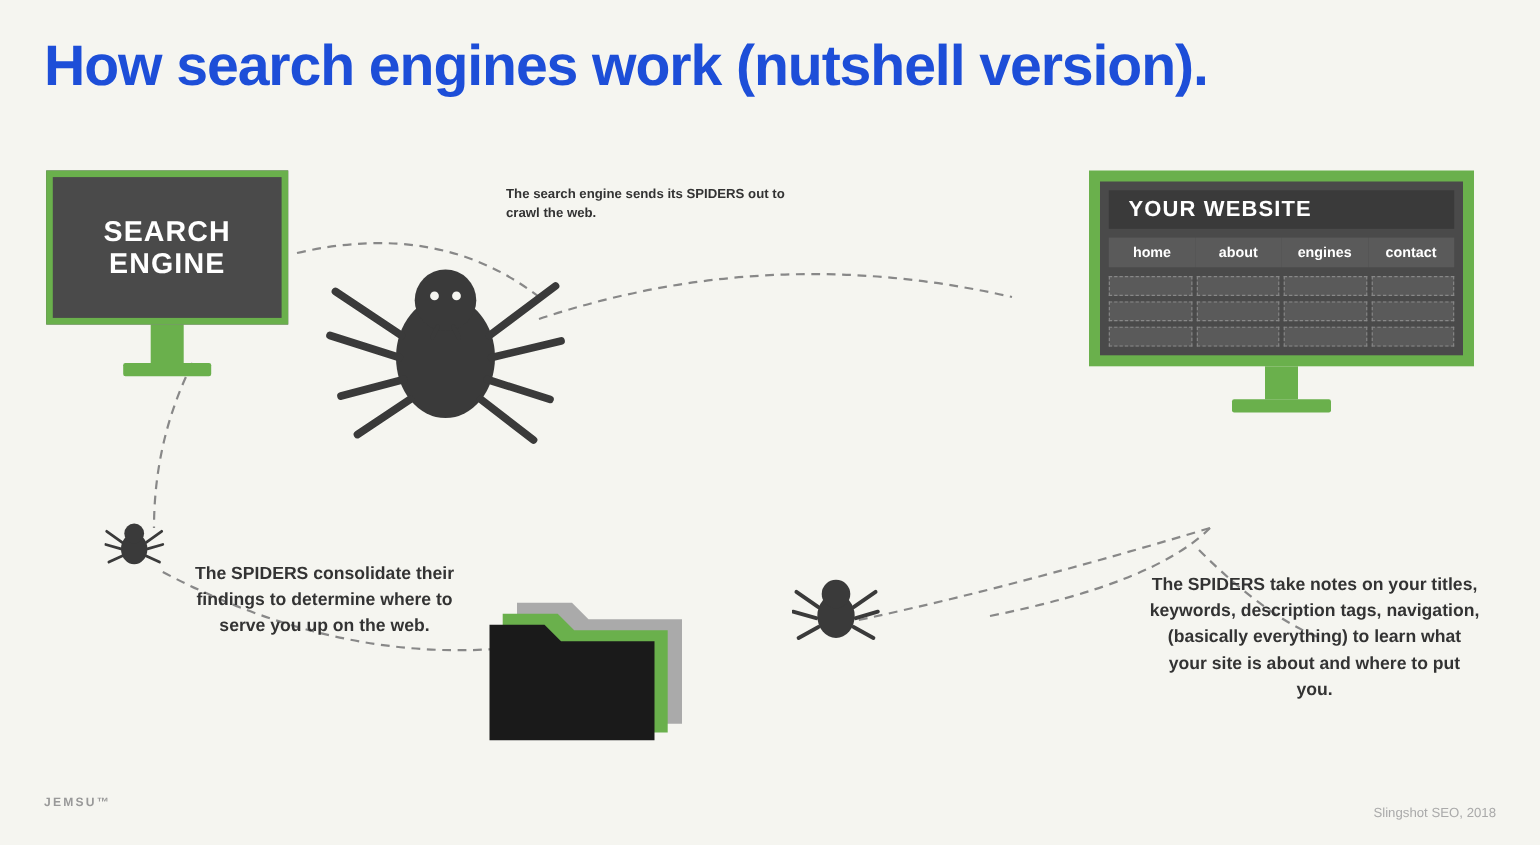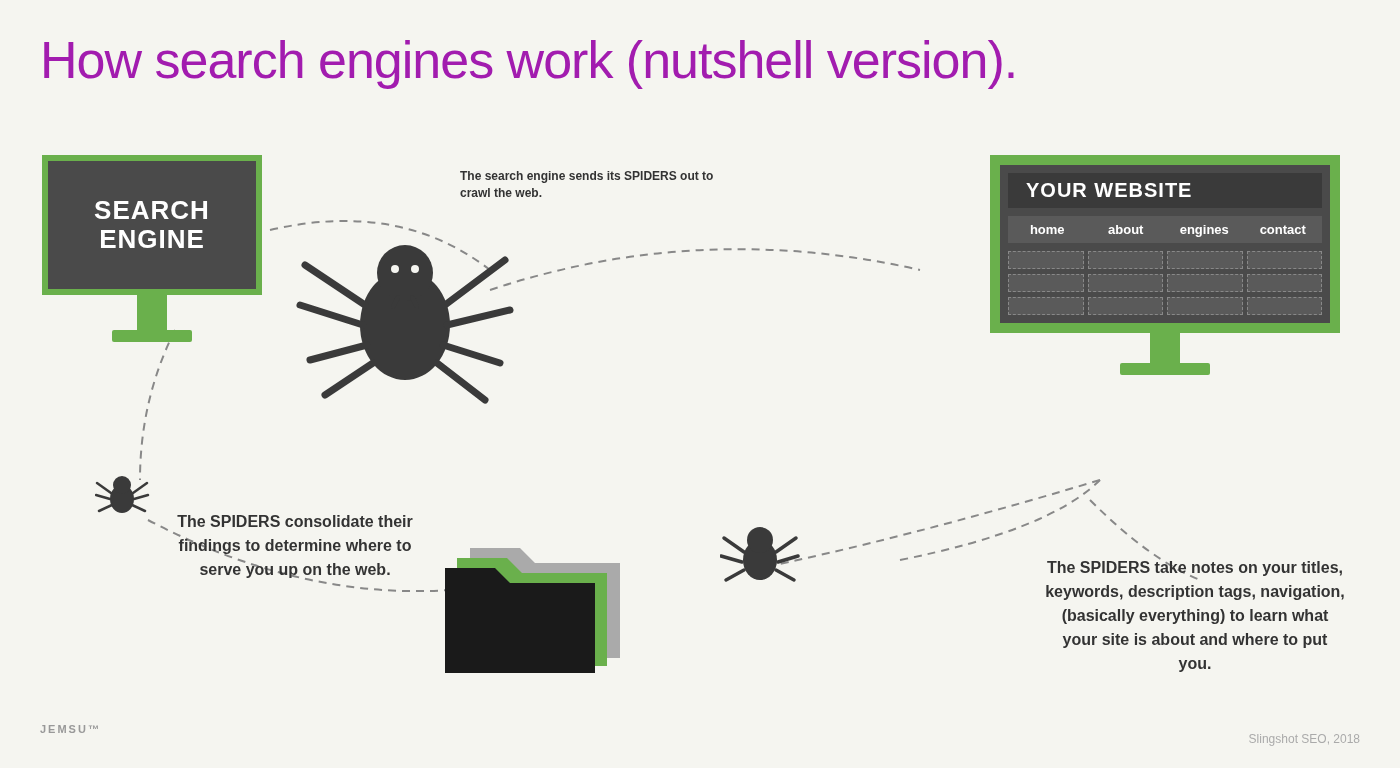--- a/index.html
+++ b/index.html
@@ -10,22 +10,22 @@
       font-family: 'Arial', sans-serif;
       overflow: hidden;
       position: relative;
     }
 
     .main-title {
       position: absolute;
       top: 30px;
       left: 40px;
       font-size: 52px;
-      font-weight: 400;
-      color: #a21caf;
+      font-weight: 700;
+      color: #1d4ed8;
       letter-spacing: -1px;
     }
 
     
     .search-engine-monitor {
       position: absolute;
       top: 155px;
       left: 42px;
       width: 220px;
     }
@@ -190,21 +190,20 @@
     .annotation-bottom-right {
       position: absolute;
       top: 520px;
       right: 55px;
       width: 300px;
       font-size: 16px;
       font-weight: bold;
       color: #333;
       line-height: 1.5;
       text-align: center;
-      margin-top: 36px;
     }
 
     
     .dashed-lines {
       position: absolute;
       top: 0;
       left: 0;
       width: 1400px;
       height: 768px;
       pointer-events: none;

